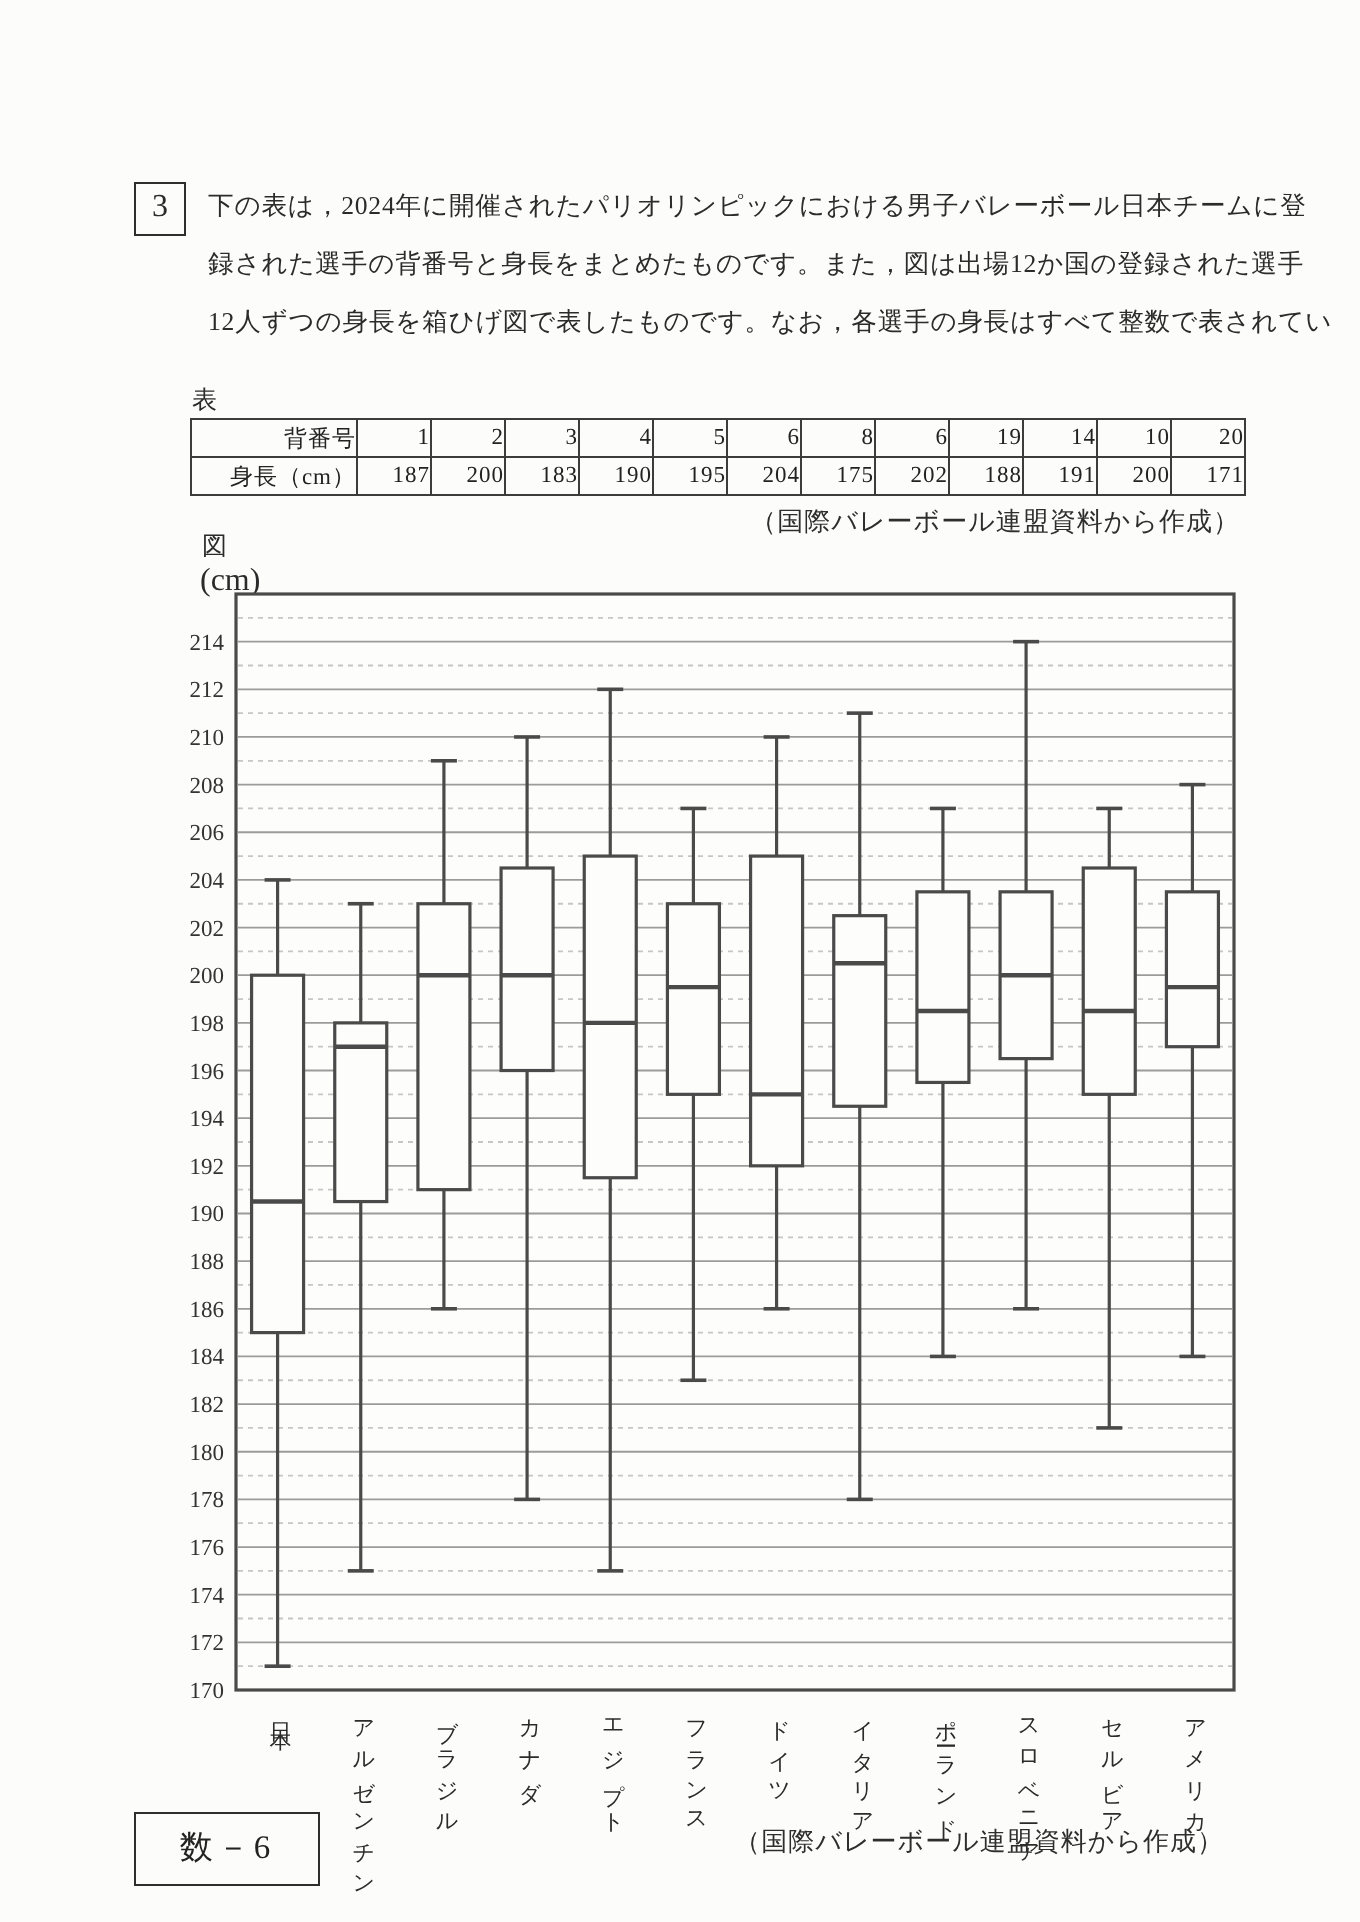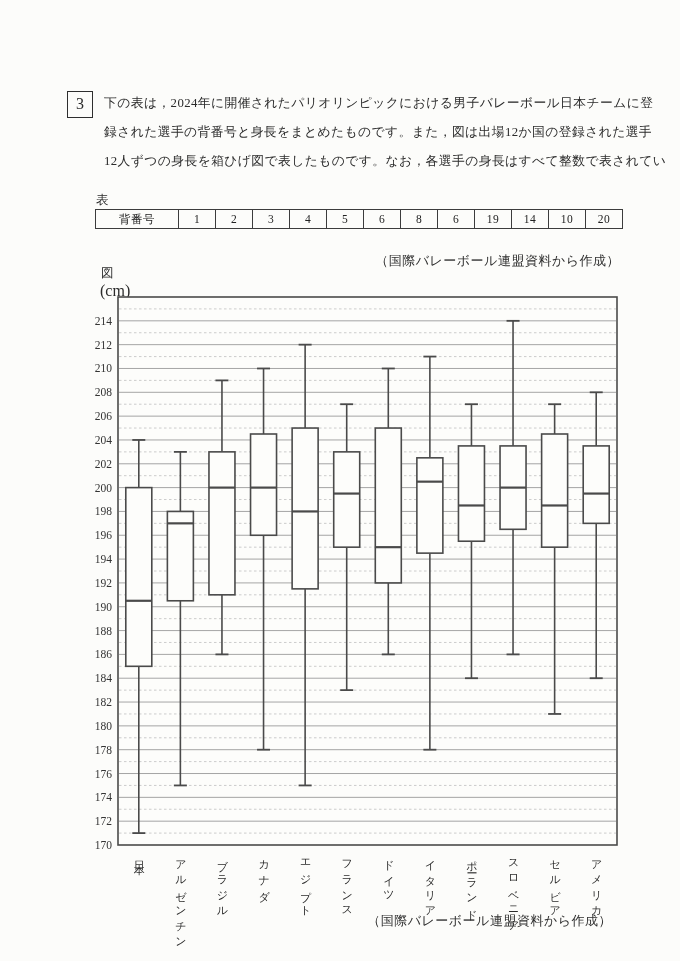--- a/index.html
+++ b/index.html
@@ -48,21 +48,21 @@
     position: absolute;
     left: 95px; top: 209px;
     border-collapse: collapse;
     table-layout: fixed;
     font-size: 11.5px;
     color: #222;
   }
   table.players th, table.players td {
     border: 1px solid #3c3c3c;
     height: 19px;
-    text-align: center;
+    text-align: right;
     font-weight: normal;
     padding: 0;
     letter-spacing: 0.5px;
   }
   table.players { border: 1.6px solid #3c3c3c; }
   table.players th.rowhead { width: 83px; }
   table.players td { width: 37px; }
   .source-note {
     position: absolute;
     left: 95px;
@@ -126,20 +126,35 @@
           <td>3</td>
           <td>4</td>
           <td>5</td>
           <td>6</td>
           <td>8</td>
           <td>6</td>
           <td>19</td>
           <td>14</td>
           <td>10</td>
           <td>20</td>
+        </tr>
+        <tr>
+          <th class="rowhead">身長（cm）</th>
+          <td>187</td>
+          <td>200</td>
+          <td>183</td>
+          <td>190</td>
+          <td>195</td>
+          <td>204</td>
+          <td>175</td>
+          <td>202</td>
+          <td>188</td>
+          <td>191</td>
+          <td>200</td>
+          <td>171</td>
         </tr>
       </tbody>
   </table>
 
   <div class="source-note" id="table-source">（国際バレーボール連盟資料から作成）</div>
 
   <div class="section-label" id="fig-label">図</div>
   <div class="section-label" id="cm-label">(cm)</div>
 
   <svg id="chart-svg" viewBox="0 0 680 961" xmlns="http://www.w3.org/2000/svg">
@@ -318,16 +333,19 @@
       <div class="country-label" style="left: 305.125px;">エジプト</div>
       <div class="country-label" style="left: 346.708px;">フランス</div>
       <div class="country-label" style="left: 388.292px;">ドイツ</div>
       <div class="country-label" style="left: 429.875px;">イタリア</div>
       <div class="country-label" style="left: 471.458px;">ポーランド</div>
       <div class="country-label" style="left: 513.042px;">スロベニア</div>
       <div class="country-label" style="left: 554.625px;">セルビア</div>
       <div class="country-label" style="left: 596.208px;">アメリカ</div>
     </div>
 
+  <div class="page-num-box">
+    <span>数－6</span>
+  </div>
 
   <div class="source-note" id="fig-source">（国際バレーボール連盟資料から作成）</div>
 
 </div>
 
 </body></html>

